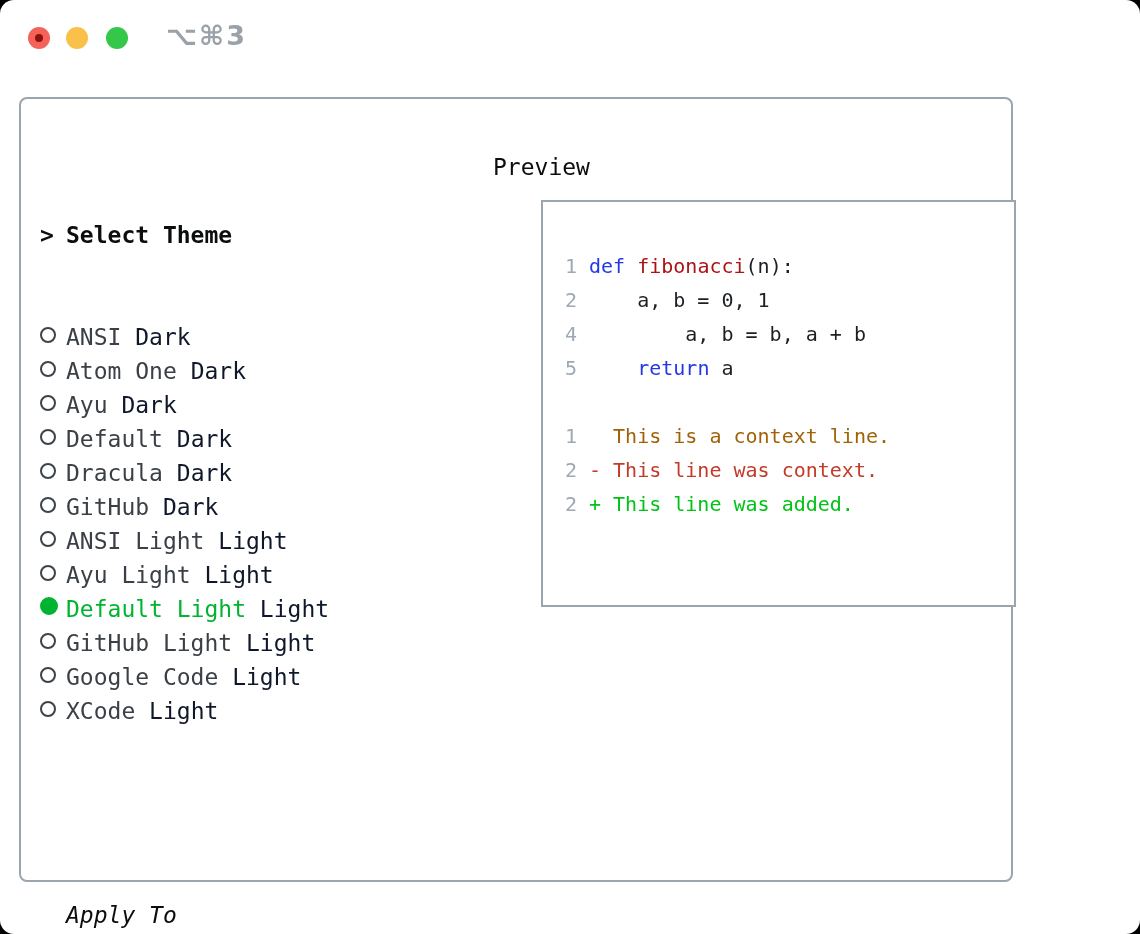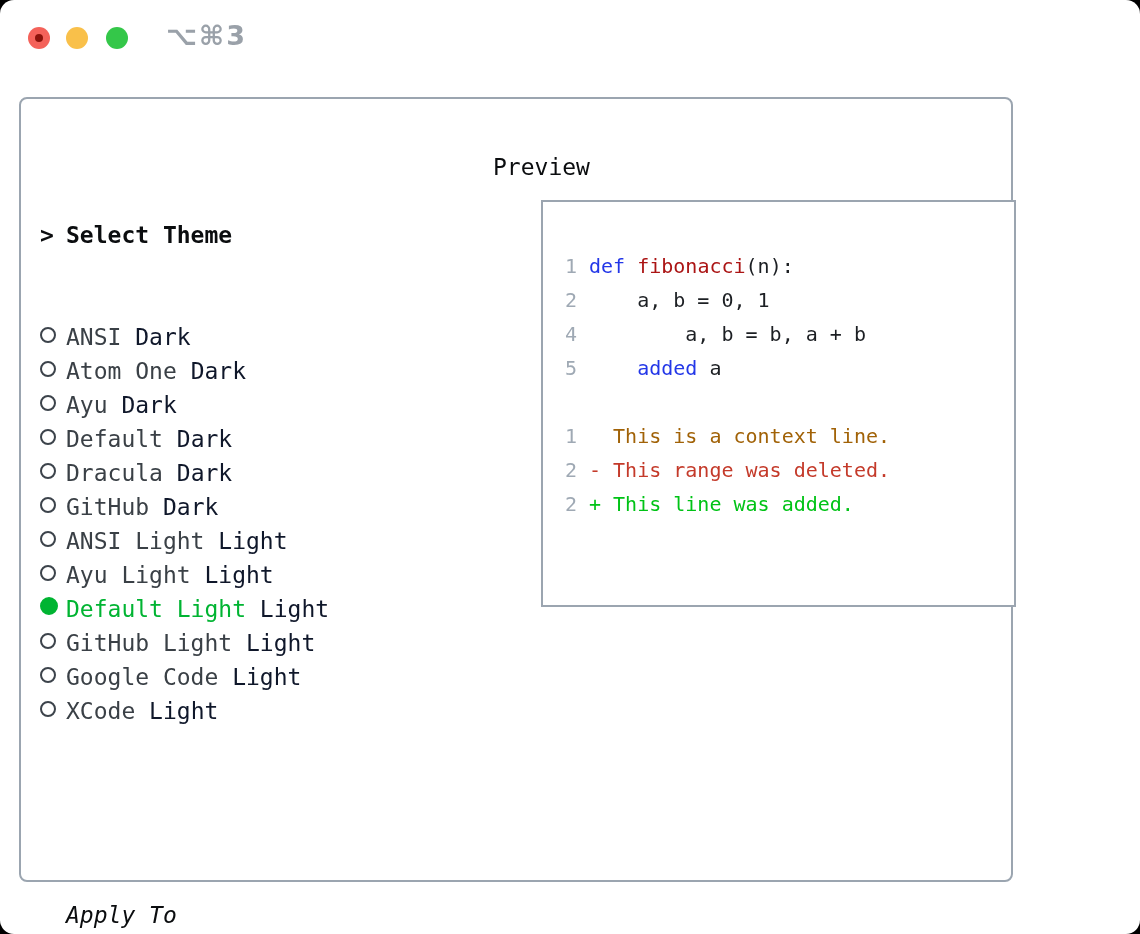--- a/index.html
+++ b/index.html
@@ -65,21 +65,21 @@
       
       
       
     </div>
 
     <div class="ptitle">Preview</div>
     <div class="pbox" id="pbox">
         <div class="cl"><span class="num">1</span><span class="kw">def</span><span class="plain"> </span><span class="fn">fibonacci</span><span class="plain">(n):</span></div>
         <div class="cl"><span class="num">2</span><span class="plain">    a, b = 0, 1</span></div>
         <div class="cl"><span class="num">4</span><span class="plain">        a, b = b, a + b</span></div>
-        <div class="cl"><span class="num">5</span><span class="plain">    </span><span class="kw">added</span><span class="plain"> a</span></div>
+        <div class="cl"><span class="num">5</span><span class="plain">    </span><span class="kw">return</span><span class="plain"> a</span></div>
         <div class="cl"></div>
         <div class="cl"><span class="num">1</span><span class="ctx">  This is a context line.</span></div>
-        <div class="cl"><span class="num">2</span><span class="del">- This range was deleted.</span></div>
+        <div class="cl"><span class="num">2</span><span class="del">- This line was context.</span></div>
         <div class="cl"><span class="num">2</span><span class="add">+ This line was added.</span></div>
       </div>
 
   </div>
 </div>
 
 </body></html>

